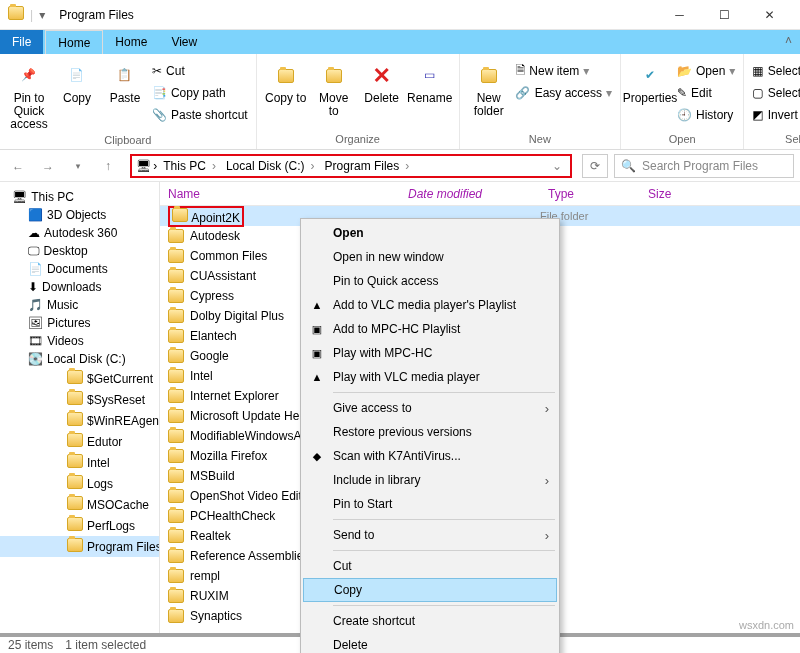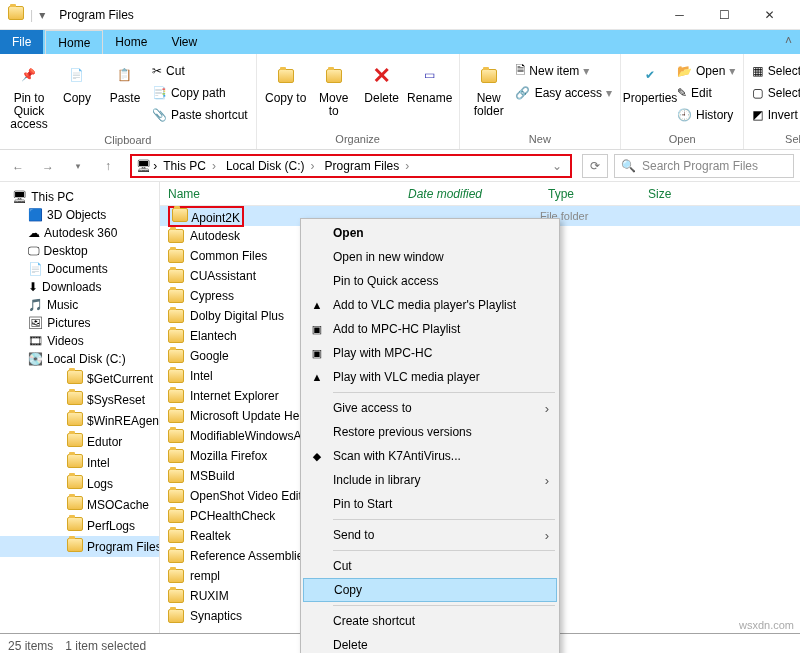--- a/index.html
+++ b/index.html
@@ -30,40 +30,40 @@
 .srch{width:180px;height:24px;border:1px solid #ccc;display:flex;align-items:center;padding:0 6px;color:#888;gap:6px;}
 .main{display:flex;height:calc(653px - 30px - 24px - 96px - 32px - 20px);}
 .tree{width:160px;border-right:1px solid #e5e5e5;overflow:hidden;padding:6px 0;}
 .tnode{display:flex;align-items:center;gap:4px;padding:2px 0 2px 12px;white-space:nowrap;}
 .tnode.d1{padding-left:28px;}
 .tnode.d2{padding-left:67px;}
 .tnode.sel{background:#cce8ff;}
 .ficon{width:16px;height:14px;background:linear-gradient(#ffe9a6,#f0c04c);border:1px solid #d6a726;border-radius:2px;position:relative;display:inline-block;}
 .ficon::before{content:"";position:absolute;top:-3px;left:1px;width:6px;height:3px;background:#f0c04c;border-radius:1px 1px 0 0;}
 .list{flex:1;position:relative;}
-.cols{display:flex;height:24px;border-bottom:1px solid #e8e8e8;align-items:center;color:#15803d;}
+.cols{display:flex;height:24px;border-bottom:1px solid #e8e8e8;align-items:center;color:#a21caf;}
 .cols div{padding:0 8px;}
 .c-name{width:240px;}
 .c-date{width:140px;font-style:italic;}
 .c-type{width:100px;}
 .c-size{width:60px;}
 .row{display:flex;align-items:center;height:20px;}
 .row.sel{background:#cce8ff;}
 .row .nm{display:flex;align-items:center;gap:6px;padding-left:8px;width:240px;}
 .row .dt{width:140px;color:#888;font-size:11px;margin-top:43px;}
 .row .tp{width:100px;color:#888;font-size:11px;}
 .hl{border:2px solid #e30613;display:inline-block;padding:0 2px;}
 .ctxmenu{position:absolute;left:300px;top:218px;width:260px;background:#f2f2f2;border:1px solid #bcbcbc;box-shadow:3px 3px 6px rgba(0,0,0,.25);padding:2px;z-index:50;}
 .ctxmenu .mi{display:flex;align-items:center;height:24px;padding:0 22px 0 30px;position:relative;}
 .ctxmenu .mi.bold{font-weight:600;}
 .ctxmenu .mi.hov{background:#bee6fd;border:1px solid #7cc0e4;height:24px;}
 .ctxmenu .sep{height:1px;background:#d0d0d0;margin:3px 2px 3px 30px;}
 .ctxmenu .sub::after{content:"›";position:absolute;right:8px;color:#555;font-size:13px;}
 .ctxmenu .mic{position:absolute;left:6px;width:16px;height:16px;display:flex;align-items:center;justify-content:center;font-size:11px;}
-.status{height:20px;border-top:1px solid #a3a3a3;display:flex;align-items:flex-end;padding:0 8px;color:#555;font-size:11px;gap:12px;}
+.status{height:20px;border-top:4px solid #a3a3a3;display:flex;align-items:center;padding:0 8px;color:#555;font-size:11px;gap:12px;}
 .watermark{position:absolute;right:6px;bottom:22px;font-size:11px;color:#aaa;}
 </style>
 </head>
 <body>
 
 <div class="titlebar">
   <div class="qat">
     <span><i class="ficon"></i></span>
     <span style="color:#ccc">|</span>
     <span style="color:#666">▾</span>

